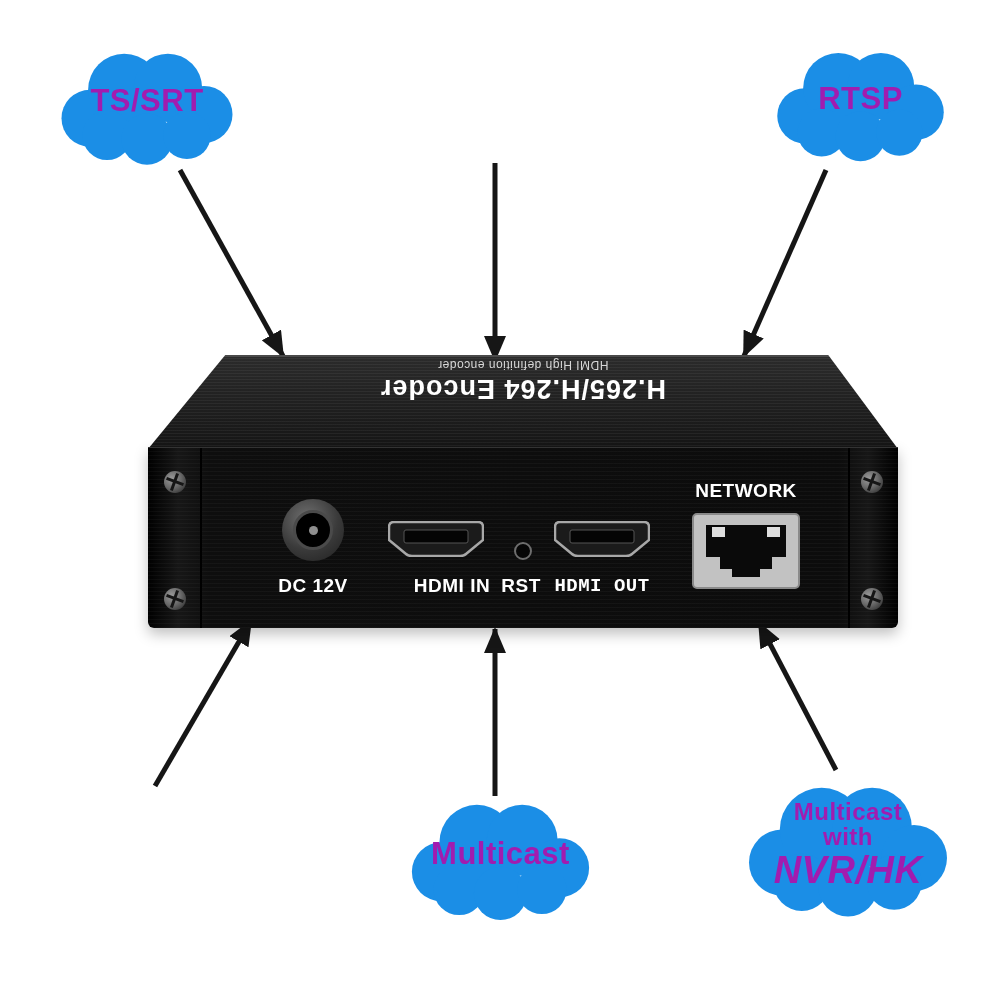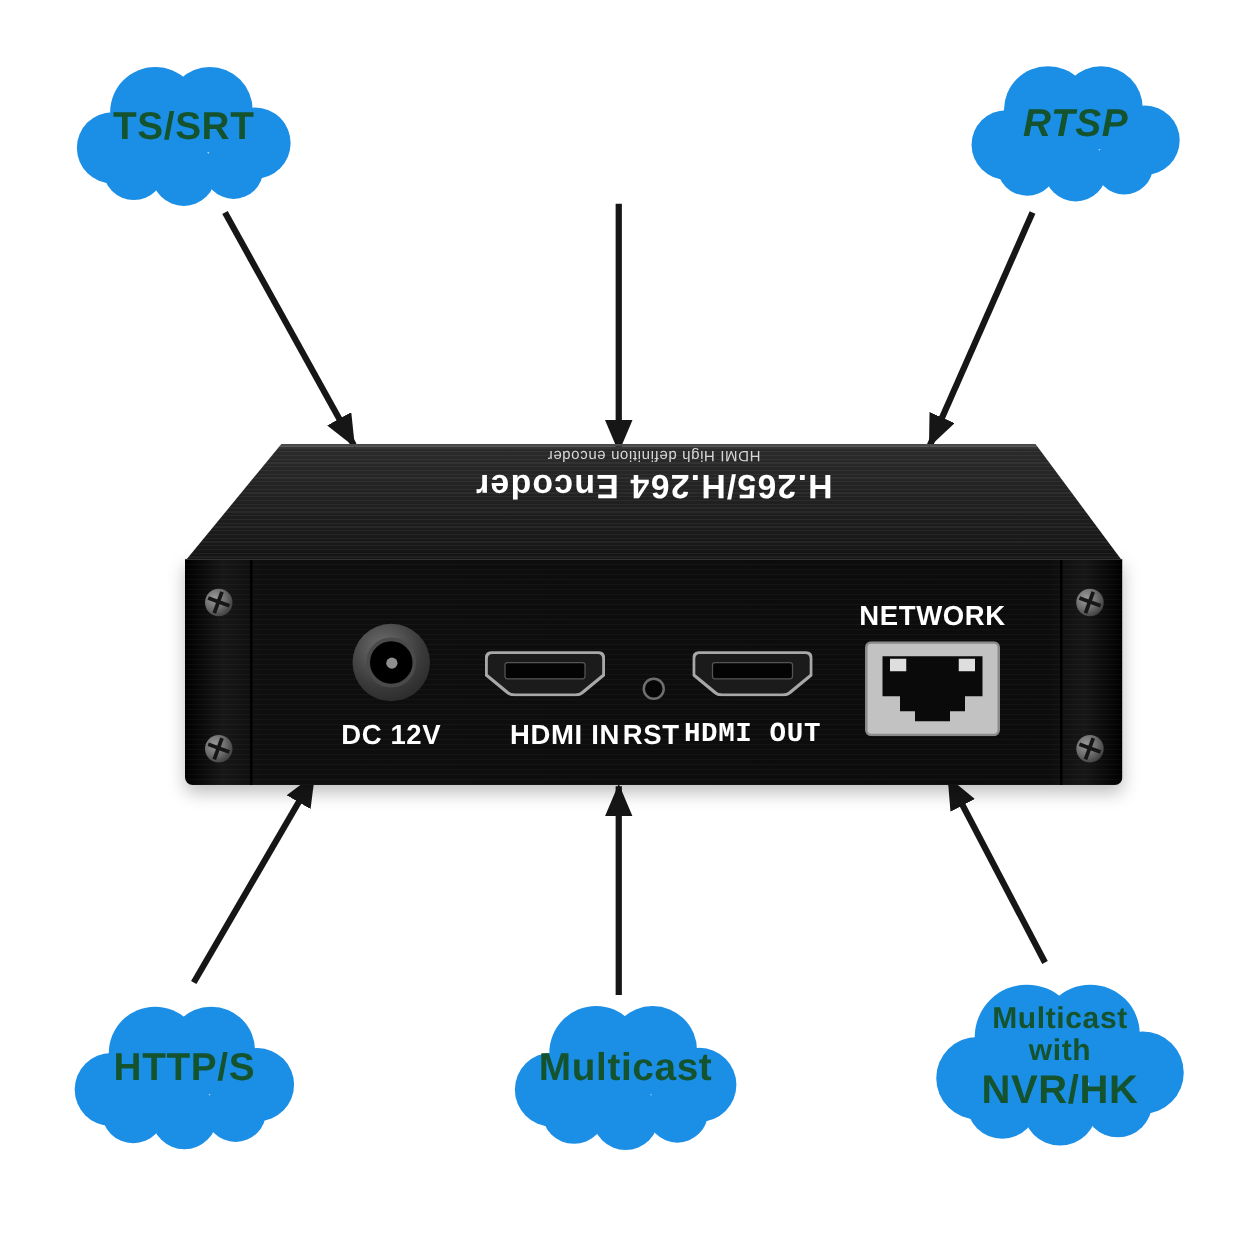--- a/index.html
+++ b/index.html
@@ -2,24 +2,24 @@
 <html><head>
 <meta charset="utf-8">
 <style>
   html,body{margin:0;padding:0;background:#fff;}
   .stage{position:relative;width:1000px;height:1000px;background:#fff;overflow:hidden;
          font-family:"Liberation Sans", sans-serif;}
 
   
   .cloud{position:absolute;display:flex;align-items:center;justify-content:center;}
   .cloud svg{position:absolute;inset:0;width:100%;height:100%;color:#1b8ee6;}
-  .cloud-label{position:relative;z-index:1;color:#14532d;font-weight:bold;font-size:31px;
+  .cloud-label{position:relative;z-index:1;color:#a21caf;font-weight:bold;font-size:31px;
                text-align:center;margin-top:-6px;letter-spacing:0.5px;}
   .cloud-label.small-lines{font-size:24px;line-height:1.08;margin-top:-2px;}
-  .cloud-label .big-line{font-size:32px;}
+  .cloud-label .big-line{font-size:38px;font-style:italic;}
 
   
   .arrows{position:absolute;inset:0;pointer-events:none;}
 
   
   .device-top{position:absolute;left:148px;top:355px;width:750px;height:92px;
     background:
       repeating-linear-gradient(0deg, rgba(255,255,255,0.05) 0 1px, rgba(0,0,0,0) 1px 3px),
       linear-gradient(to bottom,#2b2b2b,#151515);
     clip-path:polygon(10.3% 0,90.7% 0,100% 100%,0 100%);
@@ -48,21 +48,21 @@
     display:flex;align-items:center;justify-content:center;}
   .dc-jack-hole{width:34px;height:34px;border-radius:50%;background:#000;
     border:3px solid #4a4a4a;display:flex;align-items:center;justify-content:center;}
   .dc-jack-pin{width:9px;height:9px;border-radius:50%;background:#8f8f8f;}
 
   .hdmi-port{position:absolute;width:96px;height:36px;}
   .rst-hole{position:absolute;width:14px;height:14px;border-radius:50%;
     background:#060606;border:2px solid #6e6e6e;}
   .rj45{position:absolute;width:108px;height:76px;}
 
-  .port-label{position:absolute;color:#fff;font-weight:bold;font-size:22px;
+  .port-label{position:absolute;color:#fff;font-weight:bold;font-size:19px;
     transform:translateX(-50%);white-space:nowrap;letter-spacing:0.5px;text-align:center;}
 </style>
 </head>
 <body>
 
 <div class="stage">
 
   <svg class="arrows" width="1000" height="1000" viewBox="0 0 1000 1000">
     <defs>
       <marker id="ah" markerUnits="userSpaceOnUse" markerWidth="26" markerHeight="22" refX="24" refY="11" orient="auto">
@@ -133,49 +133,35 @@
         <circle cx="160" cy="76" r="30"></circle>
           <circle cx="58" cy="98" r="26"></circle>
           <circle cx="100" cy="102" r="27"></circle>
         <circle cx="142" cy="98" r="25"></circle>
       </g>
     </svg>
     <div class="cloud-label">TS/SRT</div>
   </div>
 
 
-  <div class="cloud" style="left:768px;top:38px;width:185px;height:128px;font-style:italic;">
+  <div class="cloud" style="left:768px;top:38px;width:185px;height:128px;">
     <svg viewBox="0 0 200 130" style="color: rgb(27, 142, 230);">
       <g class="cloud-shape" fill="currentColor">
         <circle cx="40" cy="80" r="30"></circle>
           <circle cx="76" cy="50" r="38"></circle>
           <circle cx="122" cy="48" r="36"></circle>
         <circle cx="160" cy="76" r="30"></circle>
           <circle cx="58" cy="98" r="26"></circle>
           <circle cx="100" cy="102" r="27"></circle>
         <circle cx="142" cy="98" r="25"></circle>
       </g>
     </svg>
     <div class="cloud-label">RTSP</div>
   </div>
 
-  <div class="cloud" style="left:50px;top:793px;width:195px;height:128px;">
-    <svg viewBox="0 0 200 130" style="color: rgb(27, 142, 230);">
-      <g class="cloud-shape" fill="currentColor">
-        <circle cx="40" cy="80" r="30"></circle>
-          <circle cx="76" cy="50" r="38"></circle>
-          <circle cx="122" cy="48" r="36"></circle>
-        <circle cx="160" cy="76" r="30"></circle>
-          <circle cx="58" cy="98" r="26"></circle>
-          <circle cx="100" cy="102" r="27"></circle>
-        <circle cx="142" cy="98" r="25"></circle>
-      </g>
-    </svg>
-    <div class="cloud-label">HTTP/S</div>
-  </div>
 
   <div class="cloud" style="left:398px;top:793px;width:205px;height:128px;">
     <svg viewBox="0 0 200 130" style="color: rgb(27, 142, 230);">
       <g class="cloud-shape" fill="currentColor">
         <circle cx="40" cy="80" r="30"></circle>
           <circle cx="76" cy="50" r="38"></circle>
           <circle cx="122" cy="48" r="36"></circle>
         <circle cx="160" cy="76" r="30"></circle>
           <circle cx="58" cy="98" r="26"></circle>
           <circle cx="100" cy="102" r="27"></circle>

